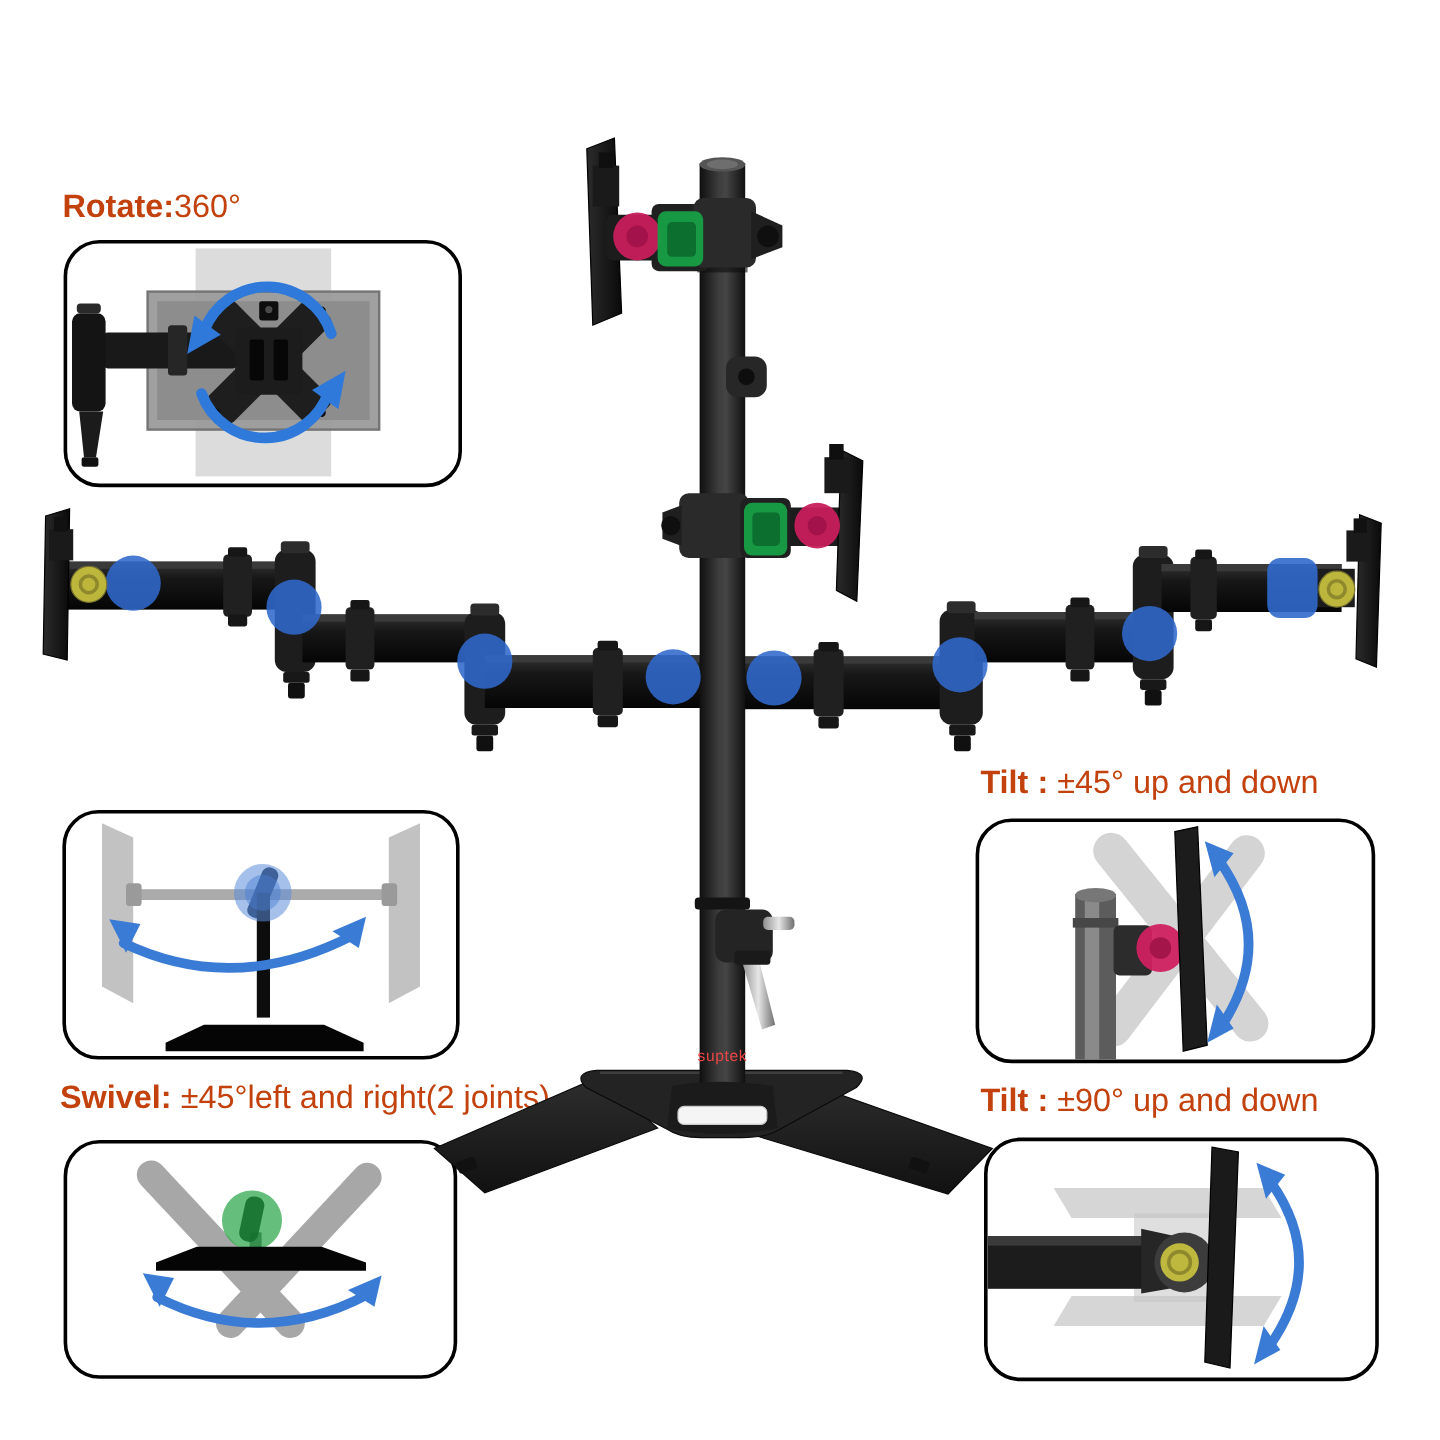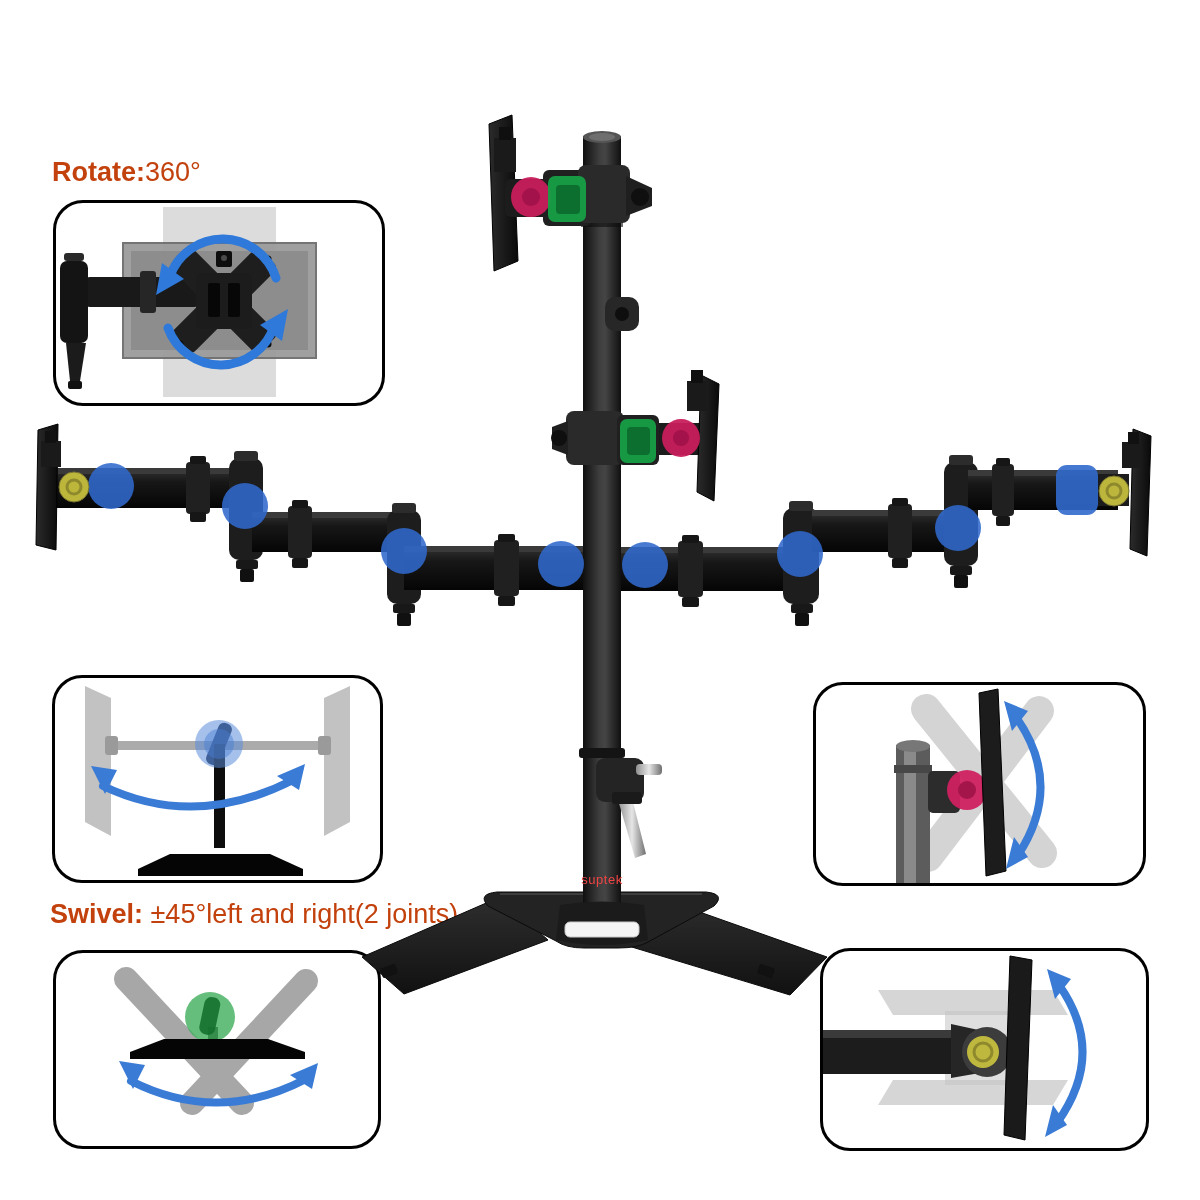--- a/index.html
+++ b/index.html
@@ -16,20 +16,26 @@
 </head>
 <body>
 
 <div id="canvas">
 
   <div class="callout-label" style="left:52px;top:157px;">
     <b>Rotate:</b><span>360°</span>
   </div>
   <div class="callout-label" style="left:50px;top:899px;">
     <b>Swivel:</b><span> ±45°left and right(2 joints)</span>
+  </div>
+  <div class="callout-label" style="left:817px;top:637px;">
+    <b>Tilt :</b><span> ±45° up and down</span>
+  </div>
+  <div class="callout-label" style="left:817px;top:902px;">
+    <b>Tilt :</b><span> ±90° up and down</span>
   </div>
 
   <div class="callout-box" style="left:53px;top:200px;width:326px;height:200px;">
     <svg viewBox="0 0 326 200">
       <rect x="107" y="4" width="113" height="190" fill="#dcdcdc"></rect>
       <rect x="67" y="40" width="193" height="115" fill="#9b9b9b" stroke="#6e6e6e" stroke-width="2" opacity="0.95"></rect>
       <rect x="75" y="48" width="177" height="99" fill="#8d8d8d"></rect>
 
       <g>
         <rect x="30" y="74" width="112" height="30" rx="4" fill="#191919"></rect>

